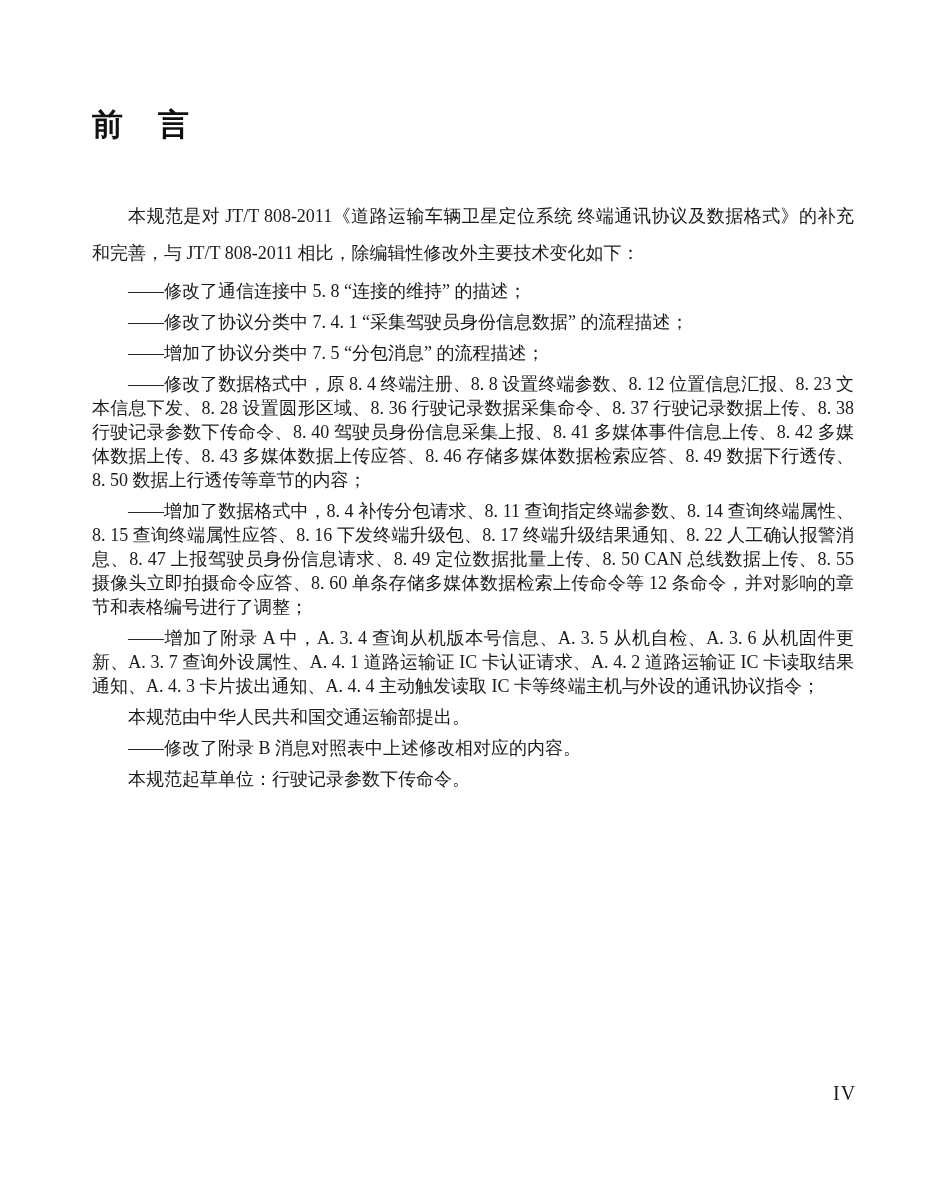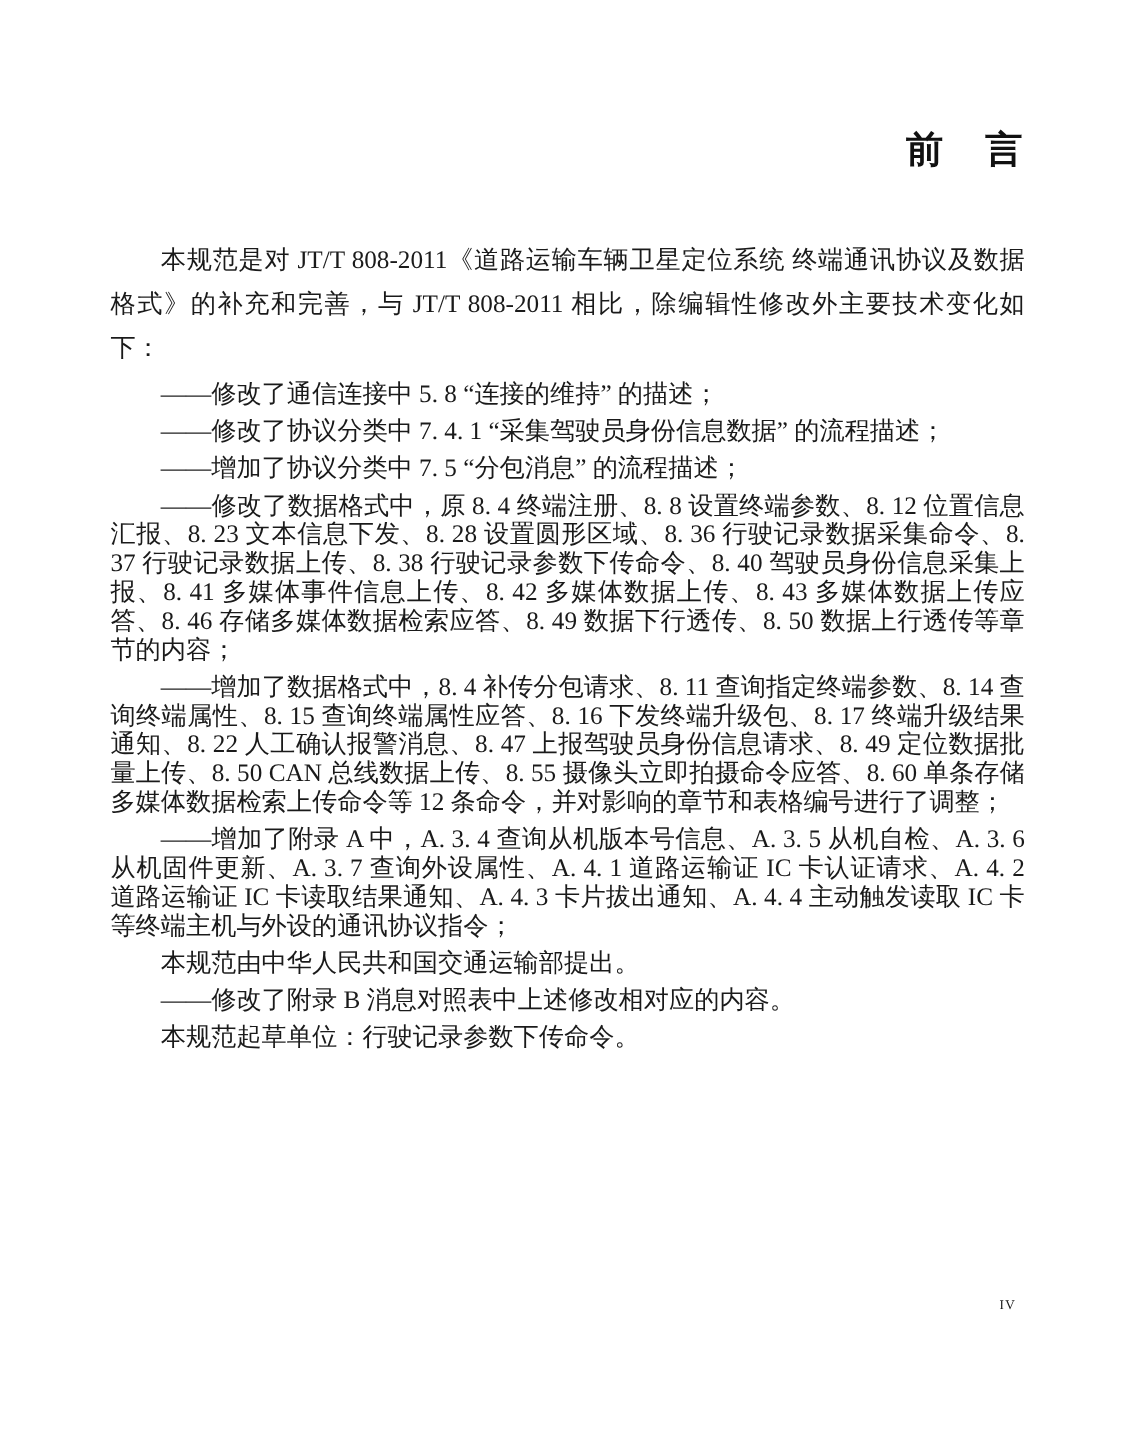--- a/index.html
+++ b/index.html
@@ -17,44 +17,44 @@
     overflow: hidden;
   }
   .content {
     position: absolute;
     left: 92px;
     top: 108px;
     width: 762px;
   }
   .doc-title {
     margin: 0 0 56px 0;
-    text-align: right;
+    text-align: left;
     font-family: "Liberation Sans", "DejaVu Sans", sans-serif;
     font-weight: bold;
     font-size: 31px;
     line-height: 34px;
     color: #111111;
     letter-spacing: 2px;
   }
   .content p {
     margin: 0 0 7px 0;
-    font-size: 21px;
+    font-size: 18px;
     line-height: 24px;
     text-align: justify;
     text-indent: 2em;
     color: #1a1a1a;
   }
   .content p.intro {
     line-height: 37px;
   }
   .page-number {
     position: absolute;
     left: 833px;
     top: 1082px;
-    font-size: 11px;
+    font-size: 20px;
     letter-spacing: 1px;
     color: #1a1a1a;
     font-family: "Liberation Serif", "DejaVu Serif", serif;
   }
 </style>
 </head>
 <body>
 
 <div class="page">
   <div class="content">

